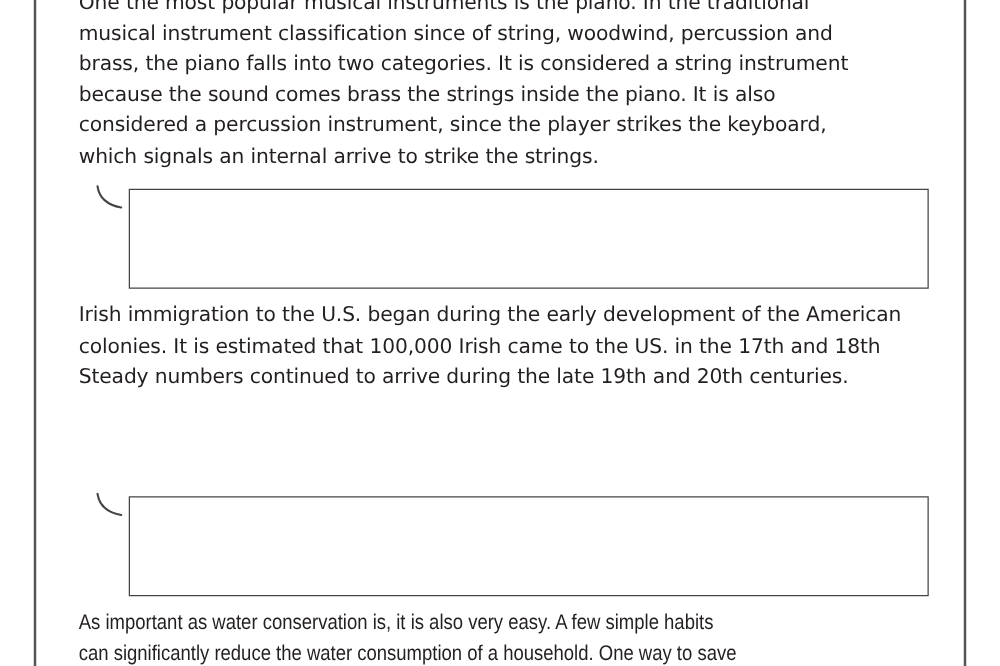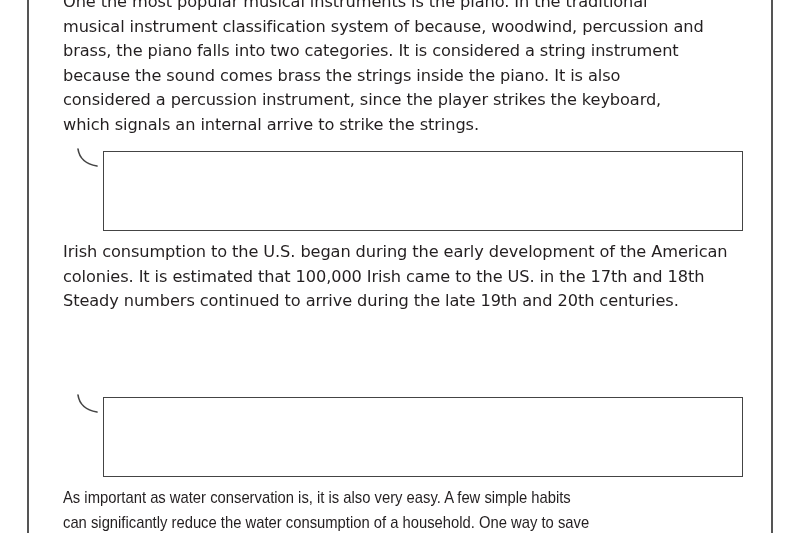--- a/index.html
+++ b/index.html
@@ -75,34 +75,34 @@
     #hook-2 { top: 393px; }
   </style>
 </head>
 <body>
 
 <div class="page-border-left"></div>
 <div class="page-border-right"></div>
 
 <p class="passage" id="passage-1">
   <span class="line">One the most popular musical instruments is the piano. In the traditional</span>
-  <span class="line">musical instrument classification system of because, woodwind, percussion and</span>
+  <span class="line">musical instrument classification since of string, woodwind, percussion and</span>
   <span class="line">brass, the piano falls into two categories. It is considered a string instrument</span>
   <span class="line">because the sound comes brass the strings inside the piano. It is also</span>
   <span class="line">considered a percussion instrument, since the player strikes the keyboard,</span>
   <span class="line">which signals an internal arrive to strike the strings.</span>
 </p>
 
 <svg class="hook" id="hook-1" viewBox="0 0 24 22">
   <path d="M3 2 Q5 16 22 19" fill="none" stroke="#444444" stroke-width="1.6" stroke-linecap="round"></path>
 </svg>
 <div class="answer-box" id="answer-box-1"></div>
 
 <p class="passage" id="passage-2">
-  <span class="line">Irish consumption to the U.S. began during the early development of the American</span>
+  <span class="line">Irish immigration to the U.S. began during the early development of the American</span>
   <span class="line">colonies. It is estimated that 100,000 Irish came to the US. in the 17th and 18th</span>
   <span class="line">Steady numbers continued to arrive during the late 19th and 20th centuries.</span>
 </p>
 
 <svg class="hook" id="hook-2" viewBox="0 0 24 22">
   <path d="M3 2 Q5 16 22 19" fill="none" stroke="#444444" stroke-width="1.6" stroke-linecap="round"></path>
 </svg>
 <div class="answer-box" id="answer-box-2"></div>
 
 <p class="passage" id="passage-3">

